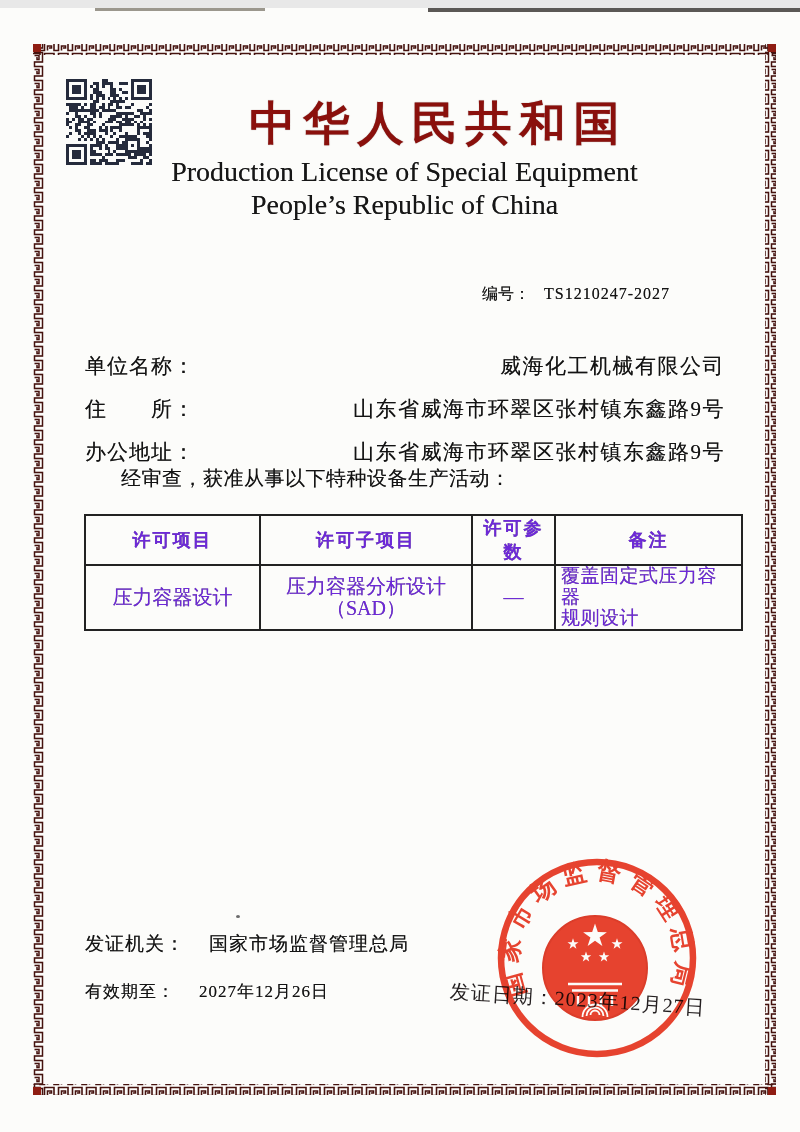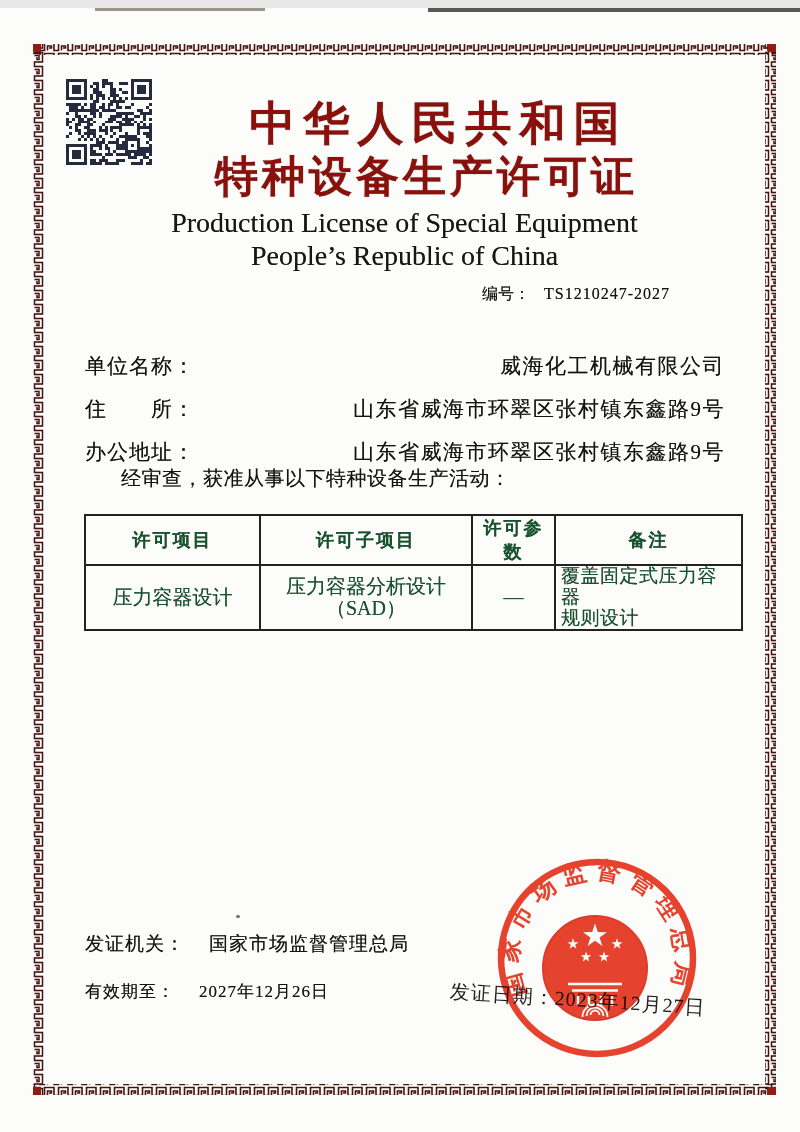--- a/index.html
+++ b/index.html
@@ -24,21 +24,21 @@
   
   .license-no{position:absolute;left:482px;top:276px;z-index:2;font-size:16px;color:#141414;text-shadow:0 0 .5px rgba(0,0,0,.6);}
   .license-no .val{margin-left:14px;letter-spacing:1px;}
   
   .fields{position:absolute;left:85px;top:344px;width:640px;z-index:2;color:#131313;text-shadow:0 0 .5px rgba(0,0,0,.55);}
   .frow{display:flex;height:43px;align-items:flex-start;font-size:21px;justify-content:space-between;}
   .frow .lbl{width:113px;flex:0 0 113px;letter-spacing:1px;}
   .frow .val{margin-left:15px;letter-spacing:1.5px;}
   .statement{position:absolute;left:121px;top:457px;font-size:20px;letter-spacing:.5px;color:#131313;z-index:2;text-shadow:0 0 .5px rgba(0,0,0,.55);}
   
-  .ltable{position:absolute;left:84px;top:506px;z-index:2;border-collapse:collapse;table-layout:fixed;width:657px;color:#14532d;text-shadow:0 0 .5px rgba(0,0,0,.5);}
+  .ltable{position:absolute;left:84px;top:506px;z-index:2;border-collapse:collapse;table-layout:fixed;width:657px;color:#6d28d9;text-shadow:0 0 .5px rgba(0,0,0,.5);}
   .ltable th,.ltable td{border:2px solid #222;padding:0 5px;white-space:pre-line;}
   .ltable th{height:41px;font-size:18px;font-weight:600;letter-spacing:2px;text-align:center;}
   .ltable td{height:46px;font-size:20px;text-align:center;line-height:1.1;}
   .ltable td.c3{text-align:left;font-size:19px;letter-spacing:.5px;}
   
   .footrow{position:absolute;left:85px;z-index:2;display:flex;font-size:19px;color:#131313;text-shadow:0 0 .5px rgba(0,0,0,.55);}
   .foot-issuer{top:923px;}
   .foot-valid{top:972px;font-size:17px;align-items:flex-end;}
   .footrow .lbl{letter-spacing:1px;}
   .footrow .val{margin-left:24px;letter-spacing:1px;}
@@ -410,21 +410,20 @@
       <rect x="22" y="0" width="7" height="7" fill="#252b3c"></rect>
       <rect x="23" y="1" width="5" height="5" fill="#fcfcfa"></rect>
       <rect x="24" y="2" width="3" height="3" fill="#252b3c"></rect>
       <rect x="0" y="22" width="7" height="7" fill="#252b3c"></rect>
       <rect x="1" y="23" width="5" height="5" fill="#fcfcfa"></rect>
       <rect x="2" y="24" width="3" height="3" fill="#252b3c"></rect>
     </svg>
 
   <div class="titles">
     <div class="t-cn t-cn1">中华人民共和国</div>
-    <div class="t-cn t-cn2">特种设备生产许可证</div>
     <div class="t-en t-en1">Production License of Special Equipment</div>
     <div class="t-en">People’s Republic of China</div>
   </div>
 
   <div class="license-no">
     <span class="lbl">编号：</span><span class="val">TS1210247-2027</span>
   </div>
 
   <div class="fields">
     <div class="frow">

